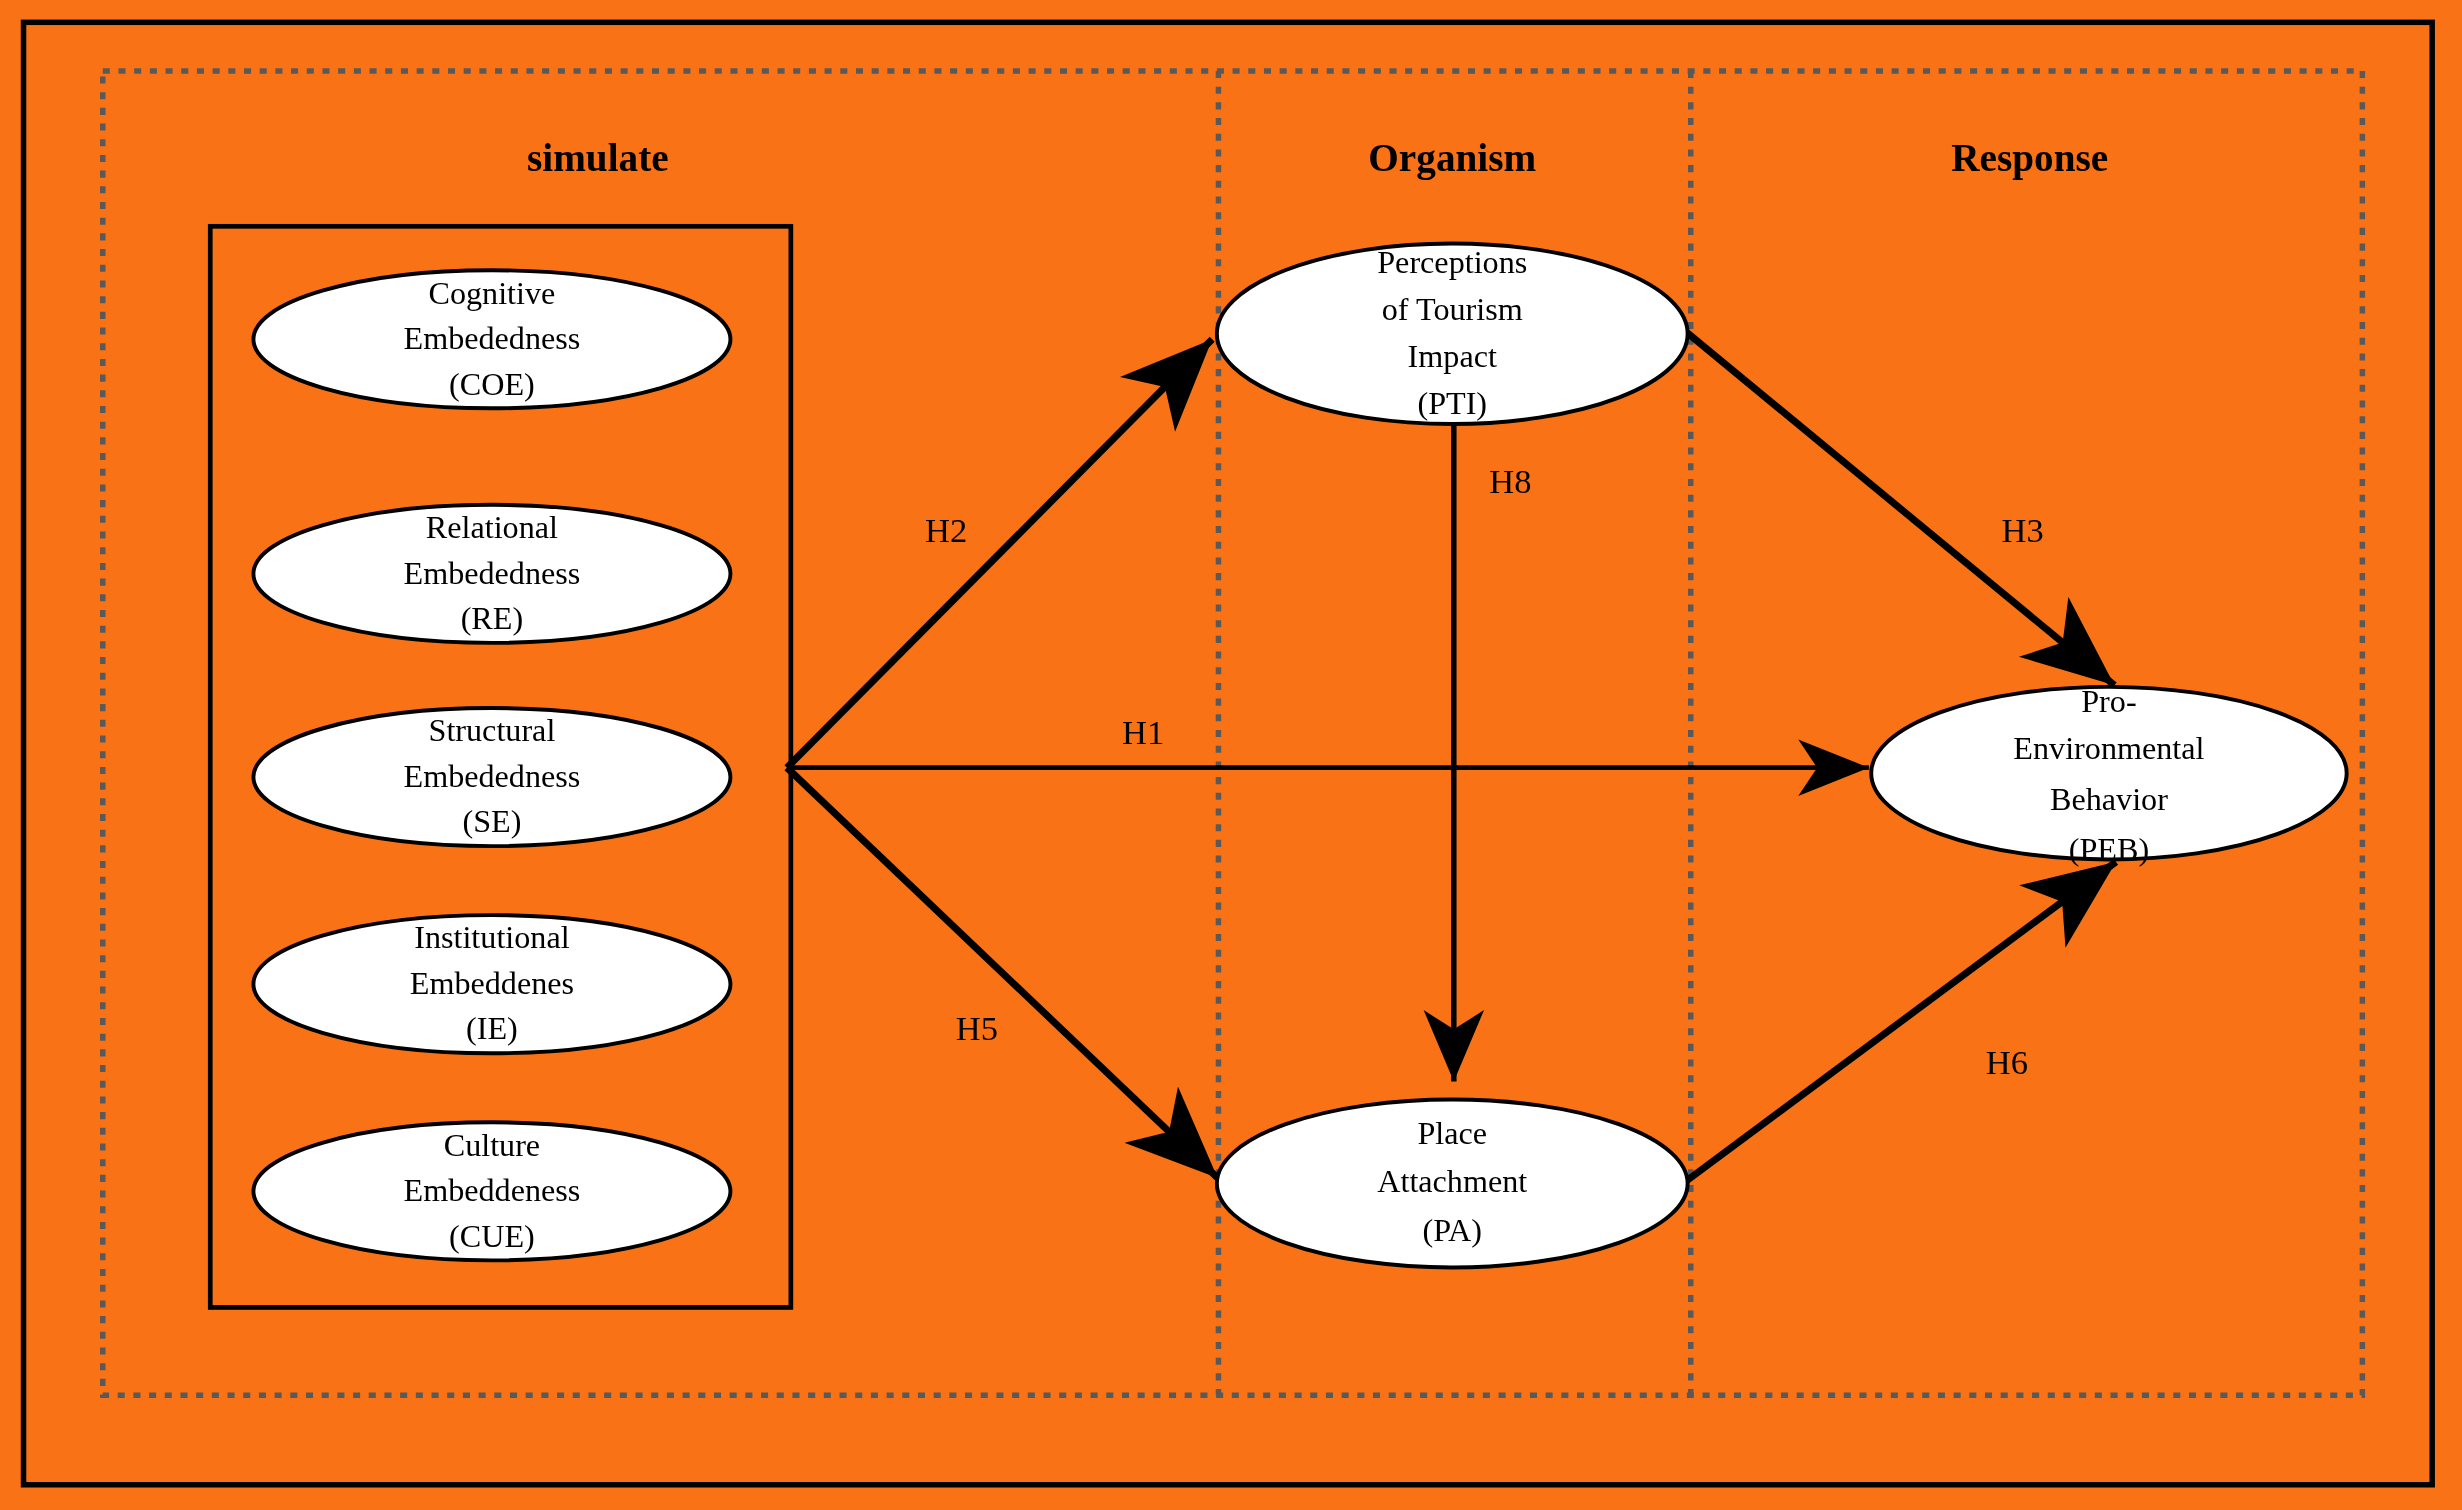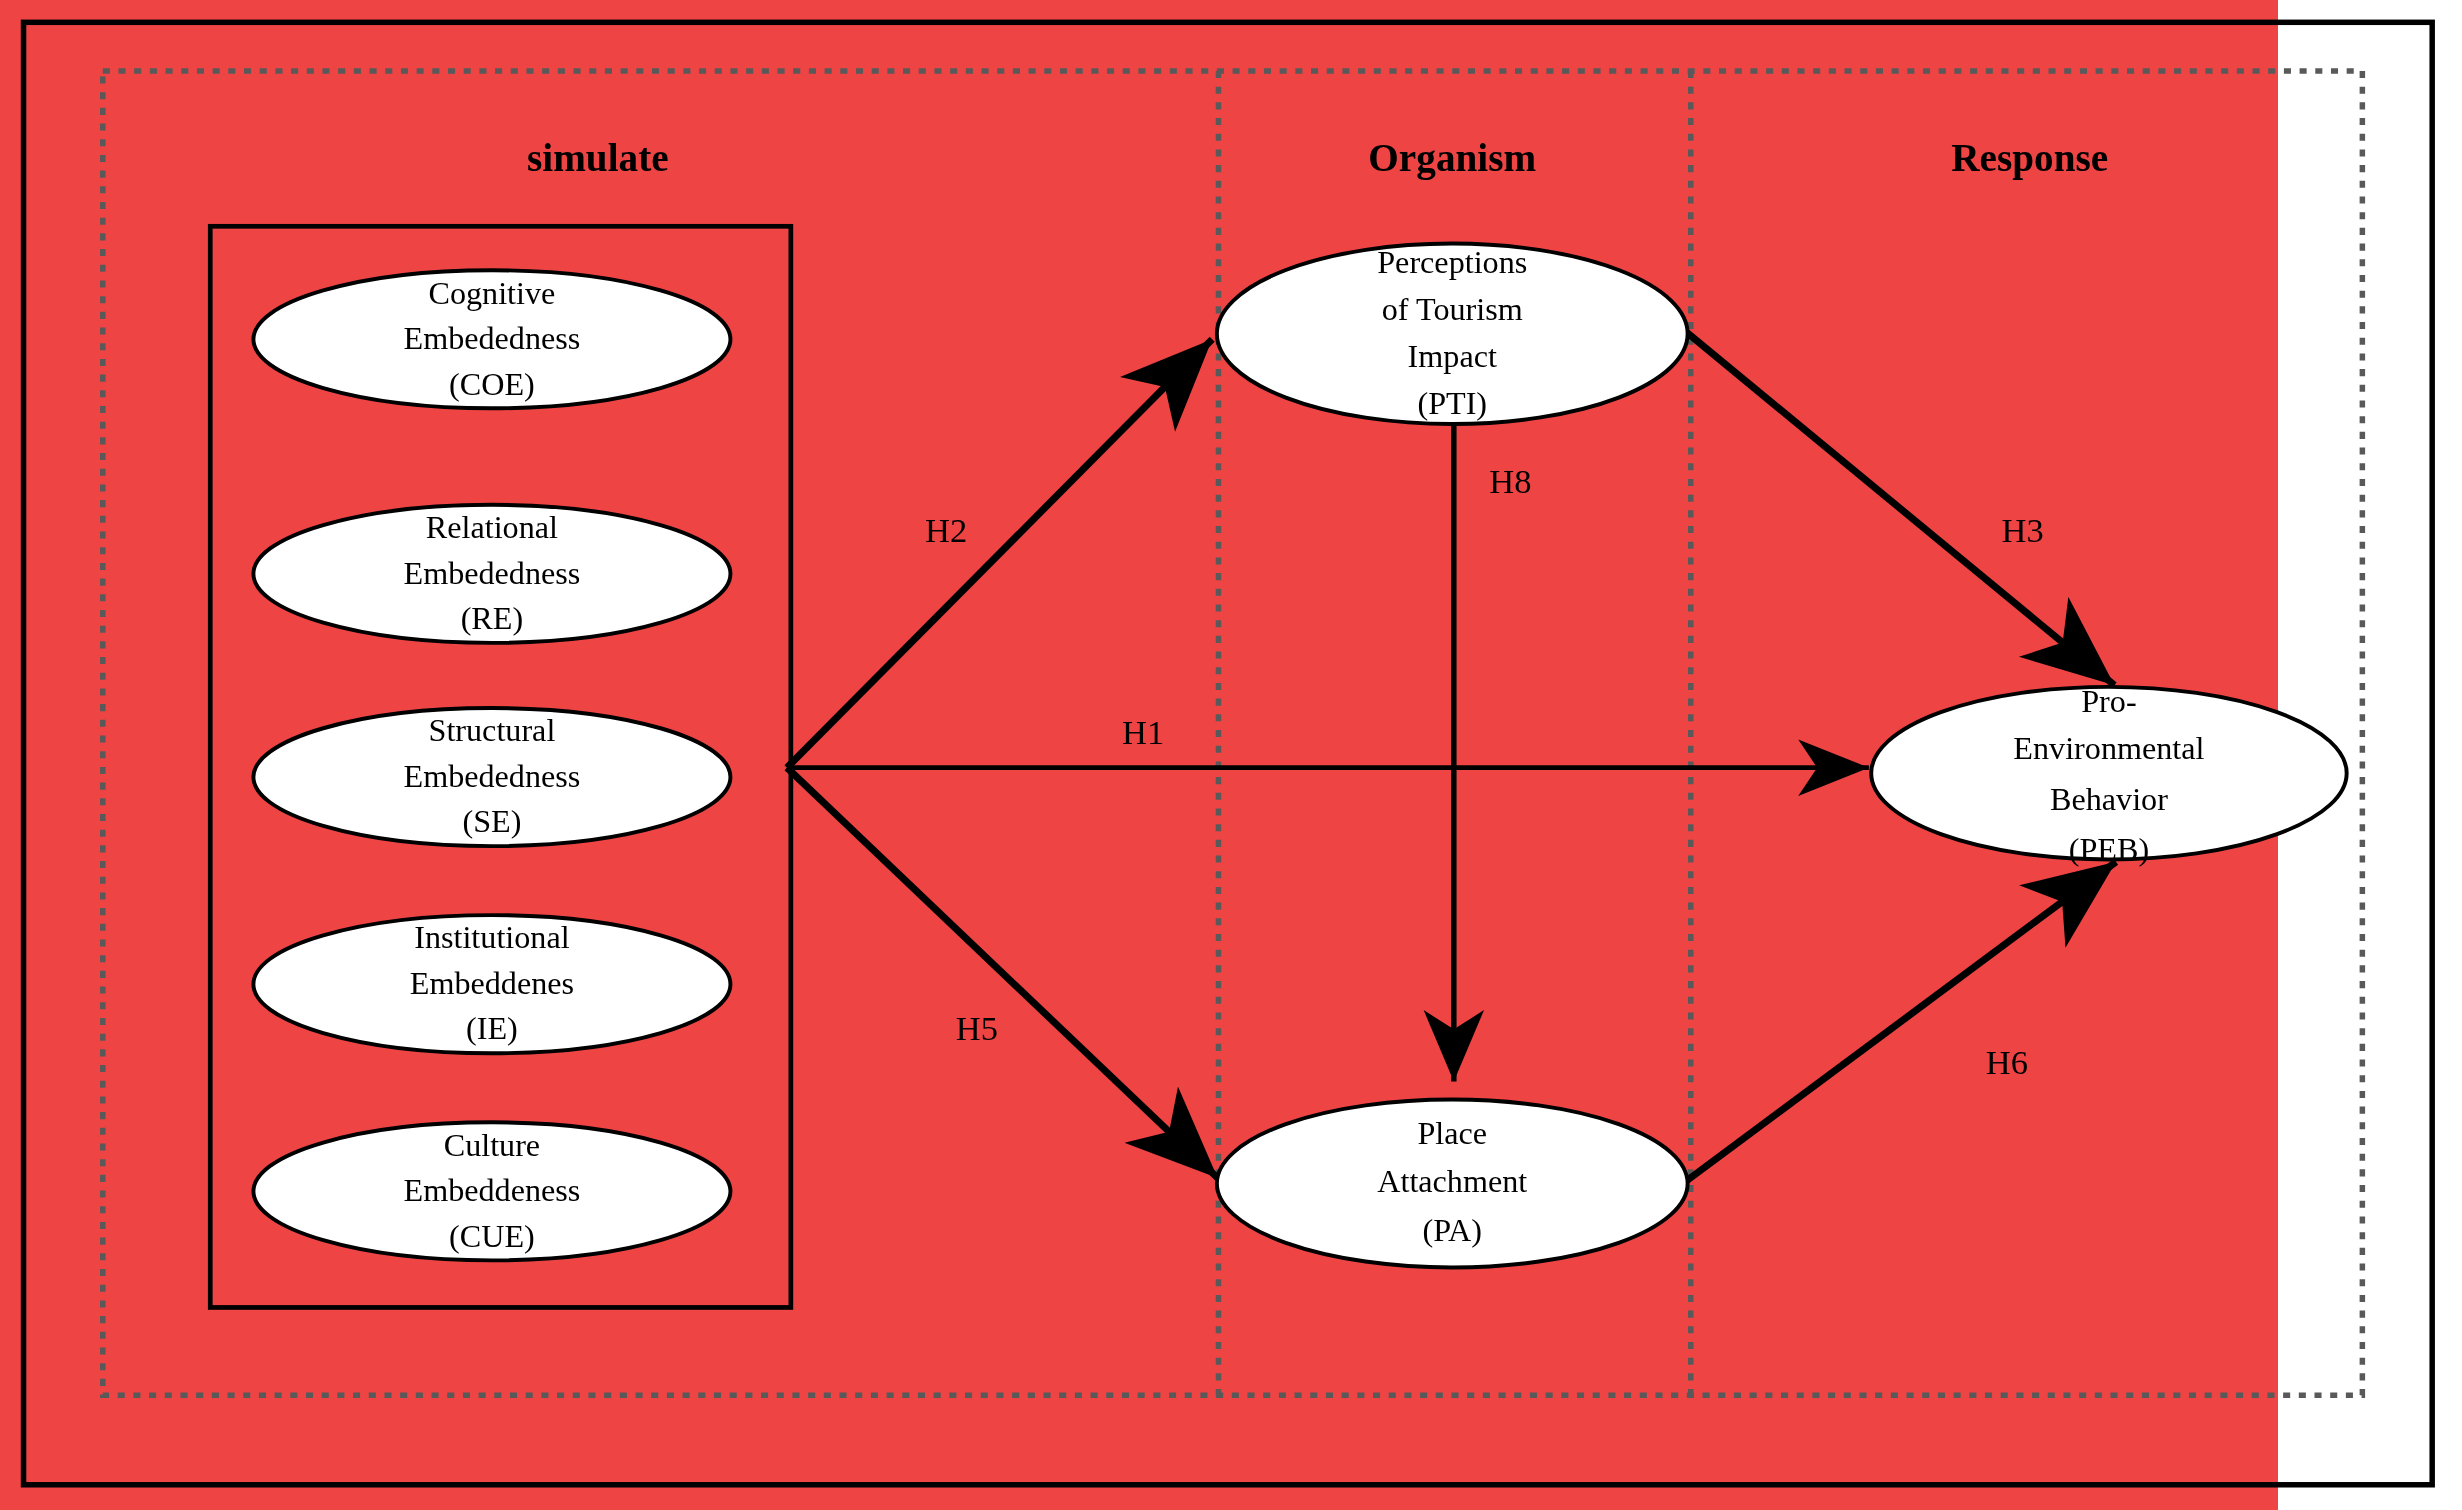--- a/index.html
+++ b/index.html
@@ -8,23 +8,23 @@
     background: #ffffff;
   }
   body {
     width: 2462px;
     height: 1511px;
     font-family: "Liberation Serif", "DejaVu Serif", serif;
     overflow: hidden;
   }
   #diagram-root {
     position: relative;
-    width: 2278px;
+    width: 2462px;
     height: 1511px;
-    background: #ef4444;
+    background: #f97316;
   }
   svg#model-svg {
     position: absolute;
     top: 0;
     left: 0;
     width: 2462px;
     height: 1511px;
   }
   .node-text {
     font-family: "Liberation Serif", "DejaVu Serif", serif;

